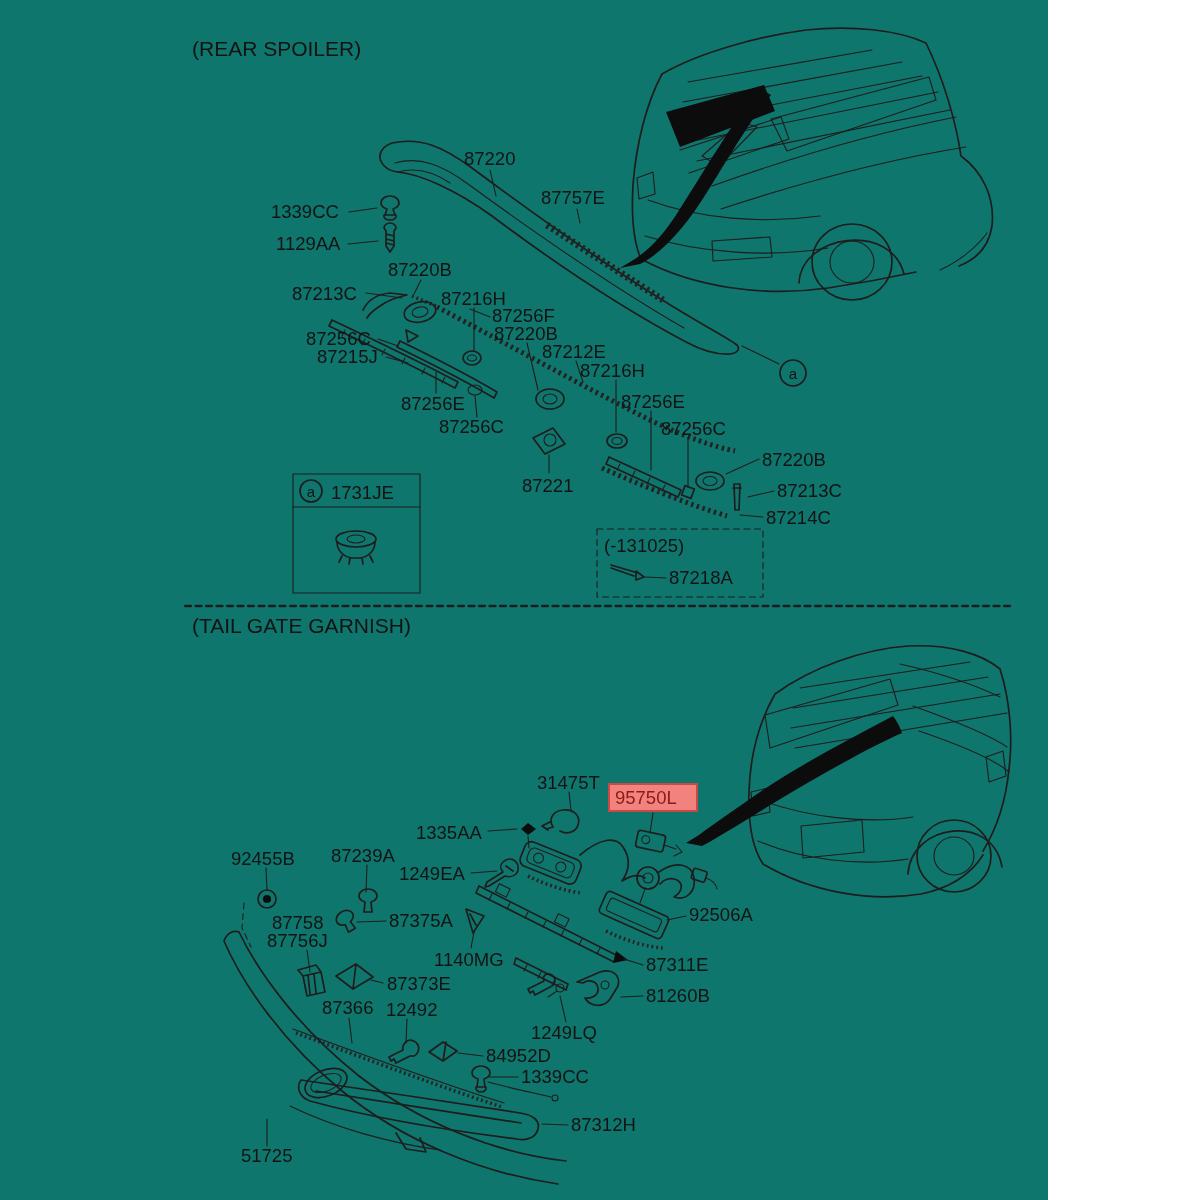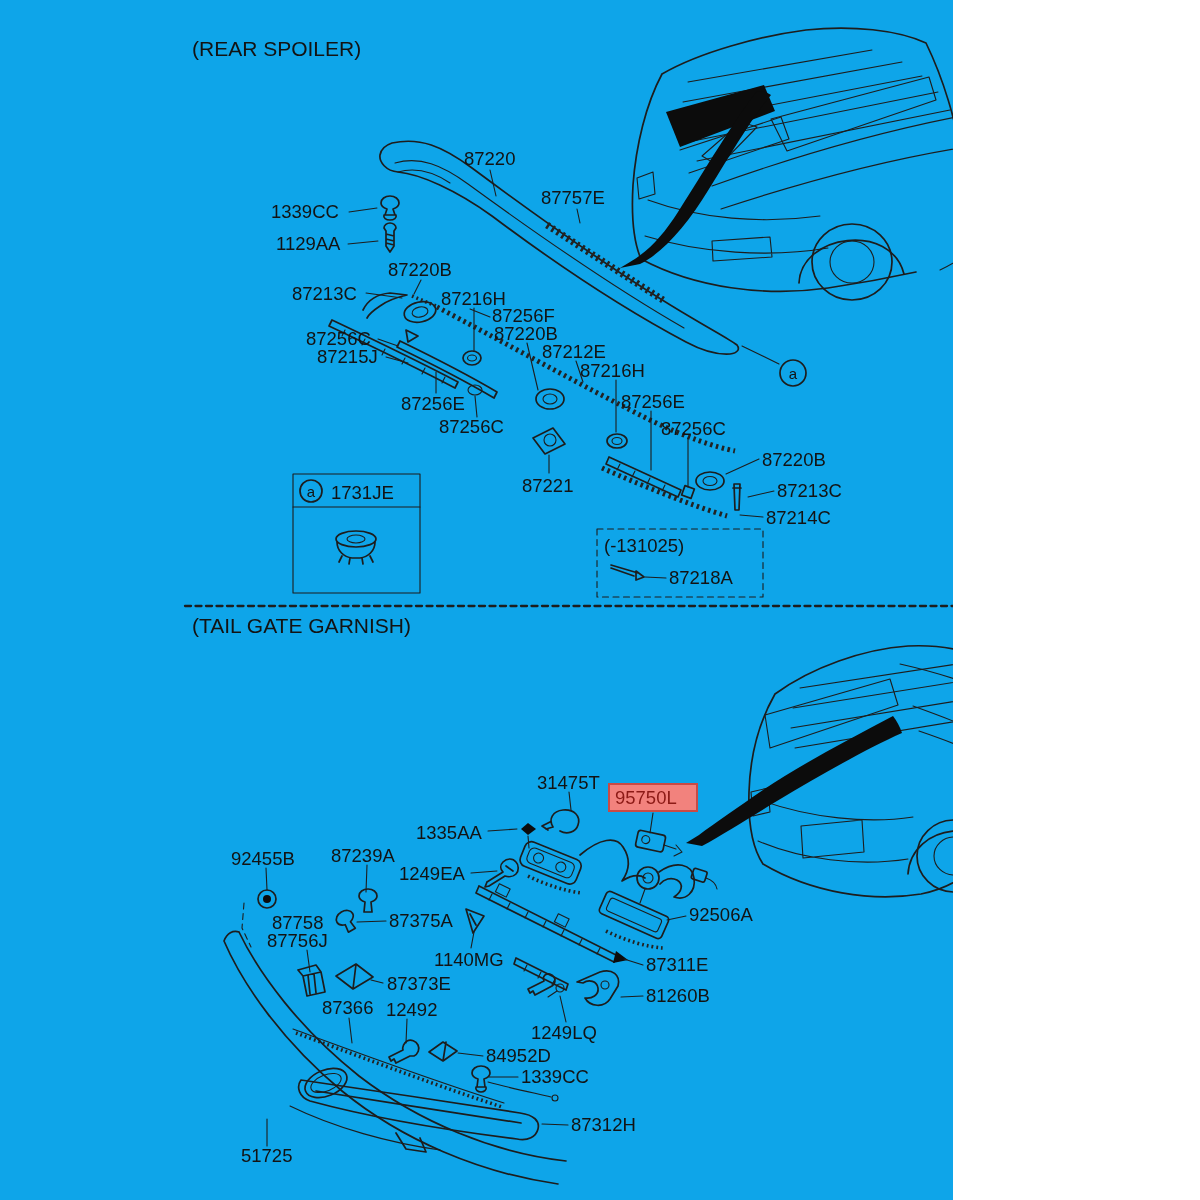--- a/index.html
+++ b/index.html
@@ -1,16 +1,16 @@
 <!DOCTYPE html>
 <html><head>
 <meta charset="utf-8">
 <style>
   html,body{margin:0;padding:0;background:#ffffff;}
-  .canvas{position:relative;width:953px;height:1200px;background:#0ea5e9;overflow:hidden;}
+  .canvas{position:relative;width:1048px;height:1200px;background:#0f766e;overflow:hidden;}
   svg{display:block;}
   .ln{fill:none;stroke:#1d1d1d;stroke-width:1.7;stroke-linecap:round;stroke-linejoin:round;}
   .tn{stroke-width:1.1;}
   .tk{stroke-width:2.3;}
   .blk{fill:#0c0c0c;stroke:none;}
   .rope{fill:none;stroke:#222;stroke-width:5;stroke-dasharray:2.5 3.5;}
   .hatch{fill:none;stroke:#222;stroke-width:7;stroke-dasharray:2.5 3.4;}
   .hatch2{fill:none;stroke:#222;stroke-width:3.6;stroke-dasharray:1.8 3;}
   .dash{stroke-dasharray:6 4.5;}
   text{font-family:"Liberation Sans","DejaVu Sans",sans-serif;}

